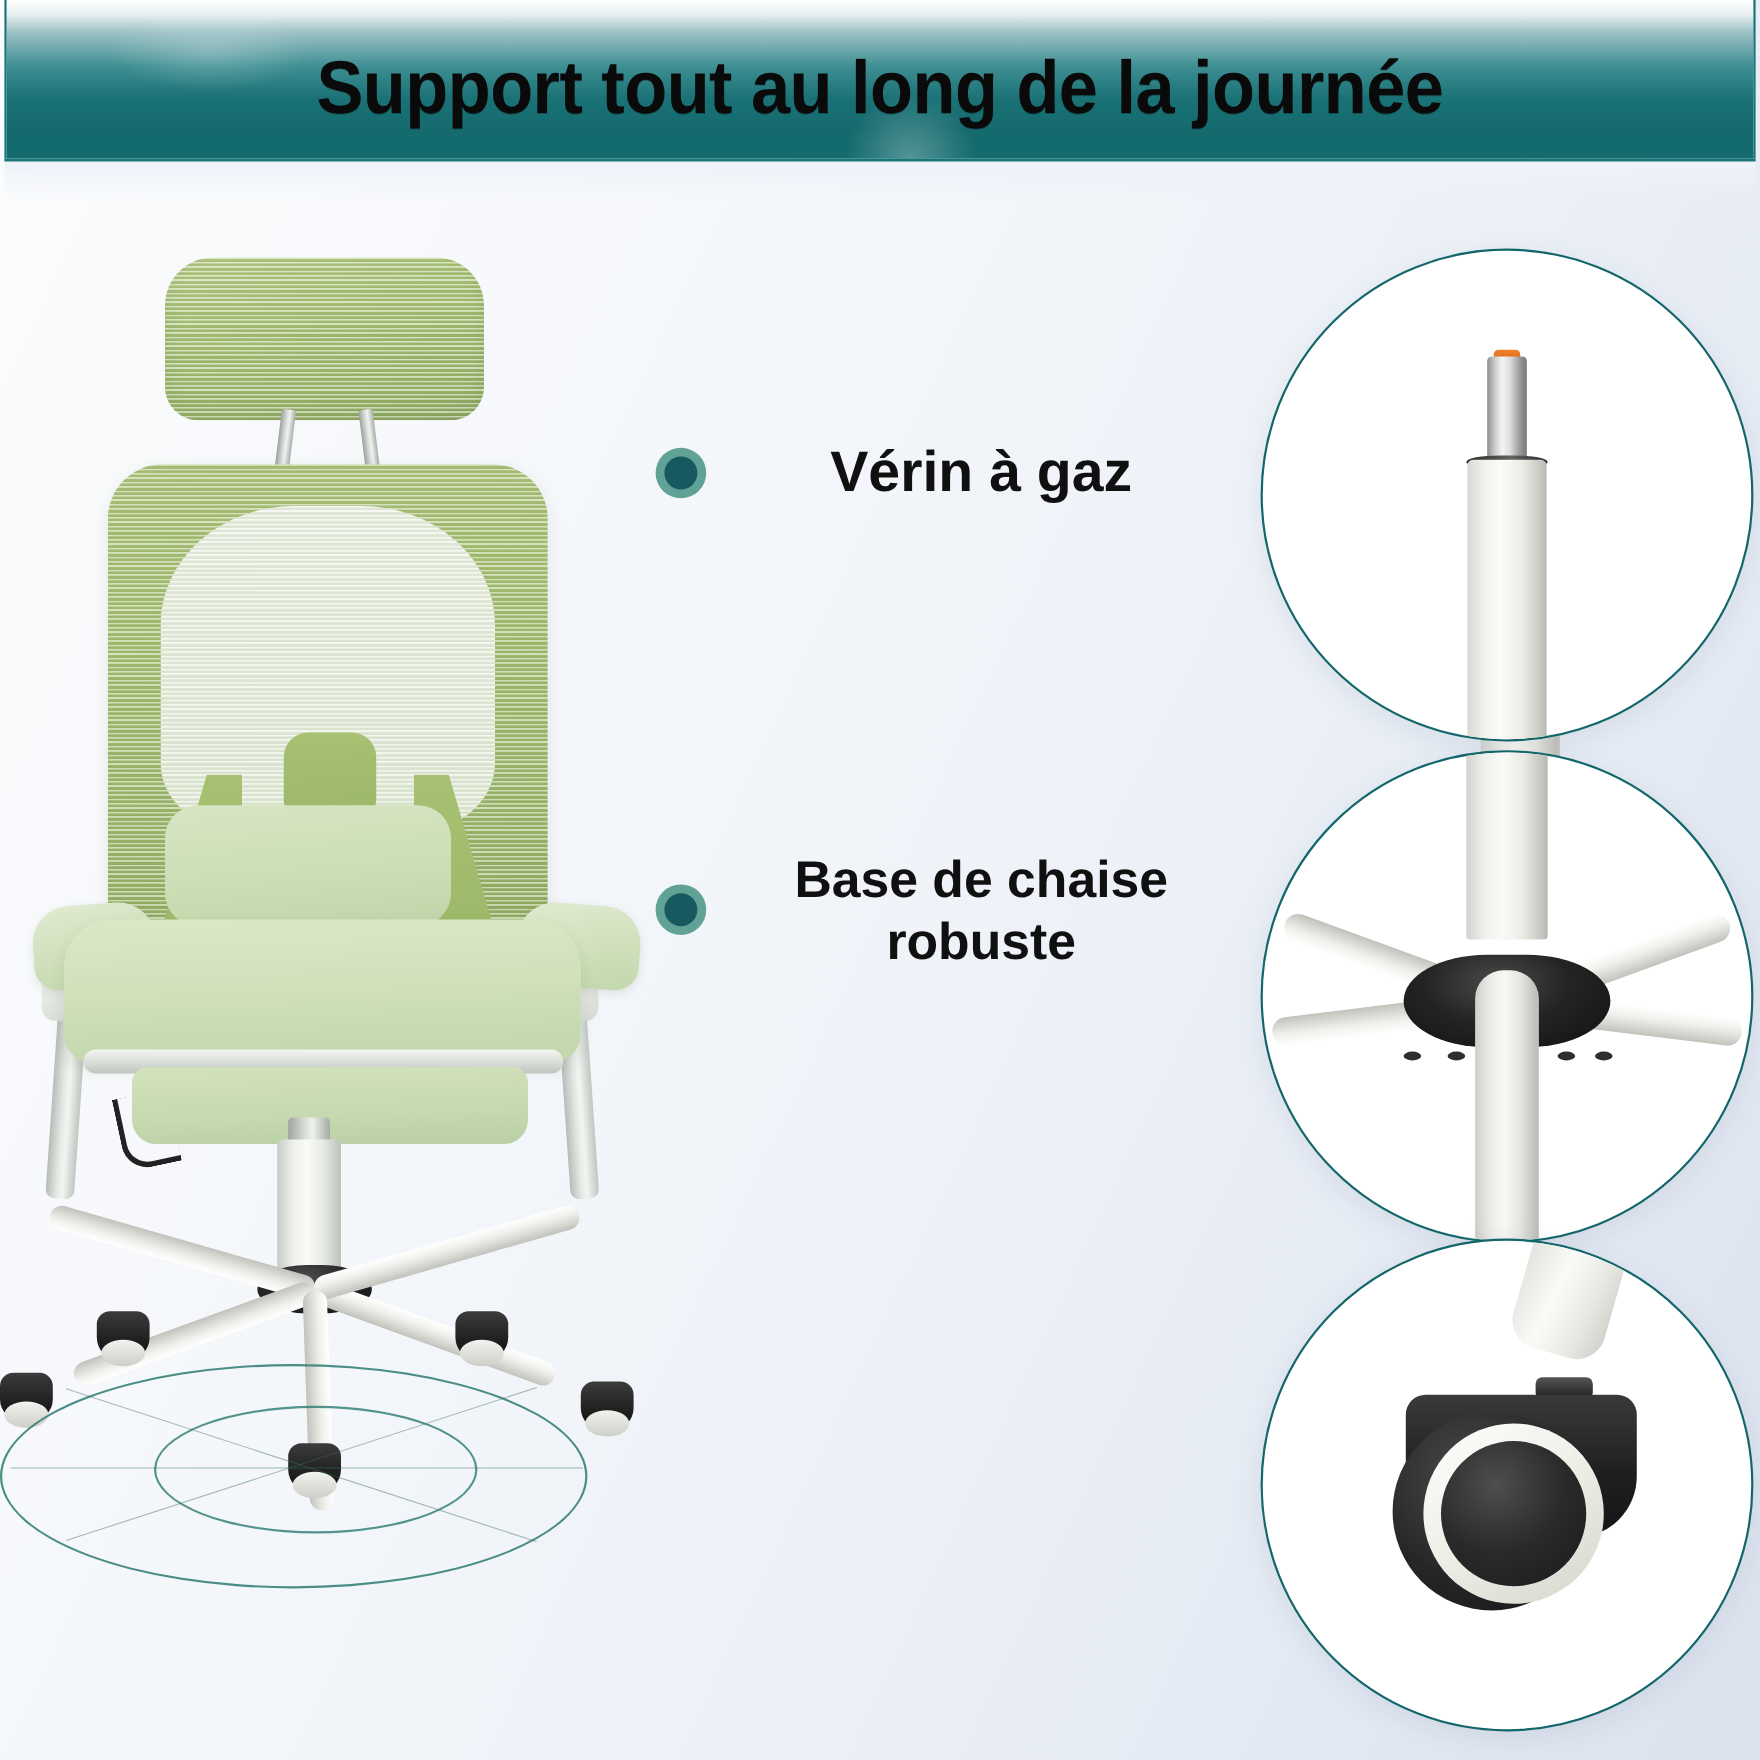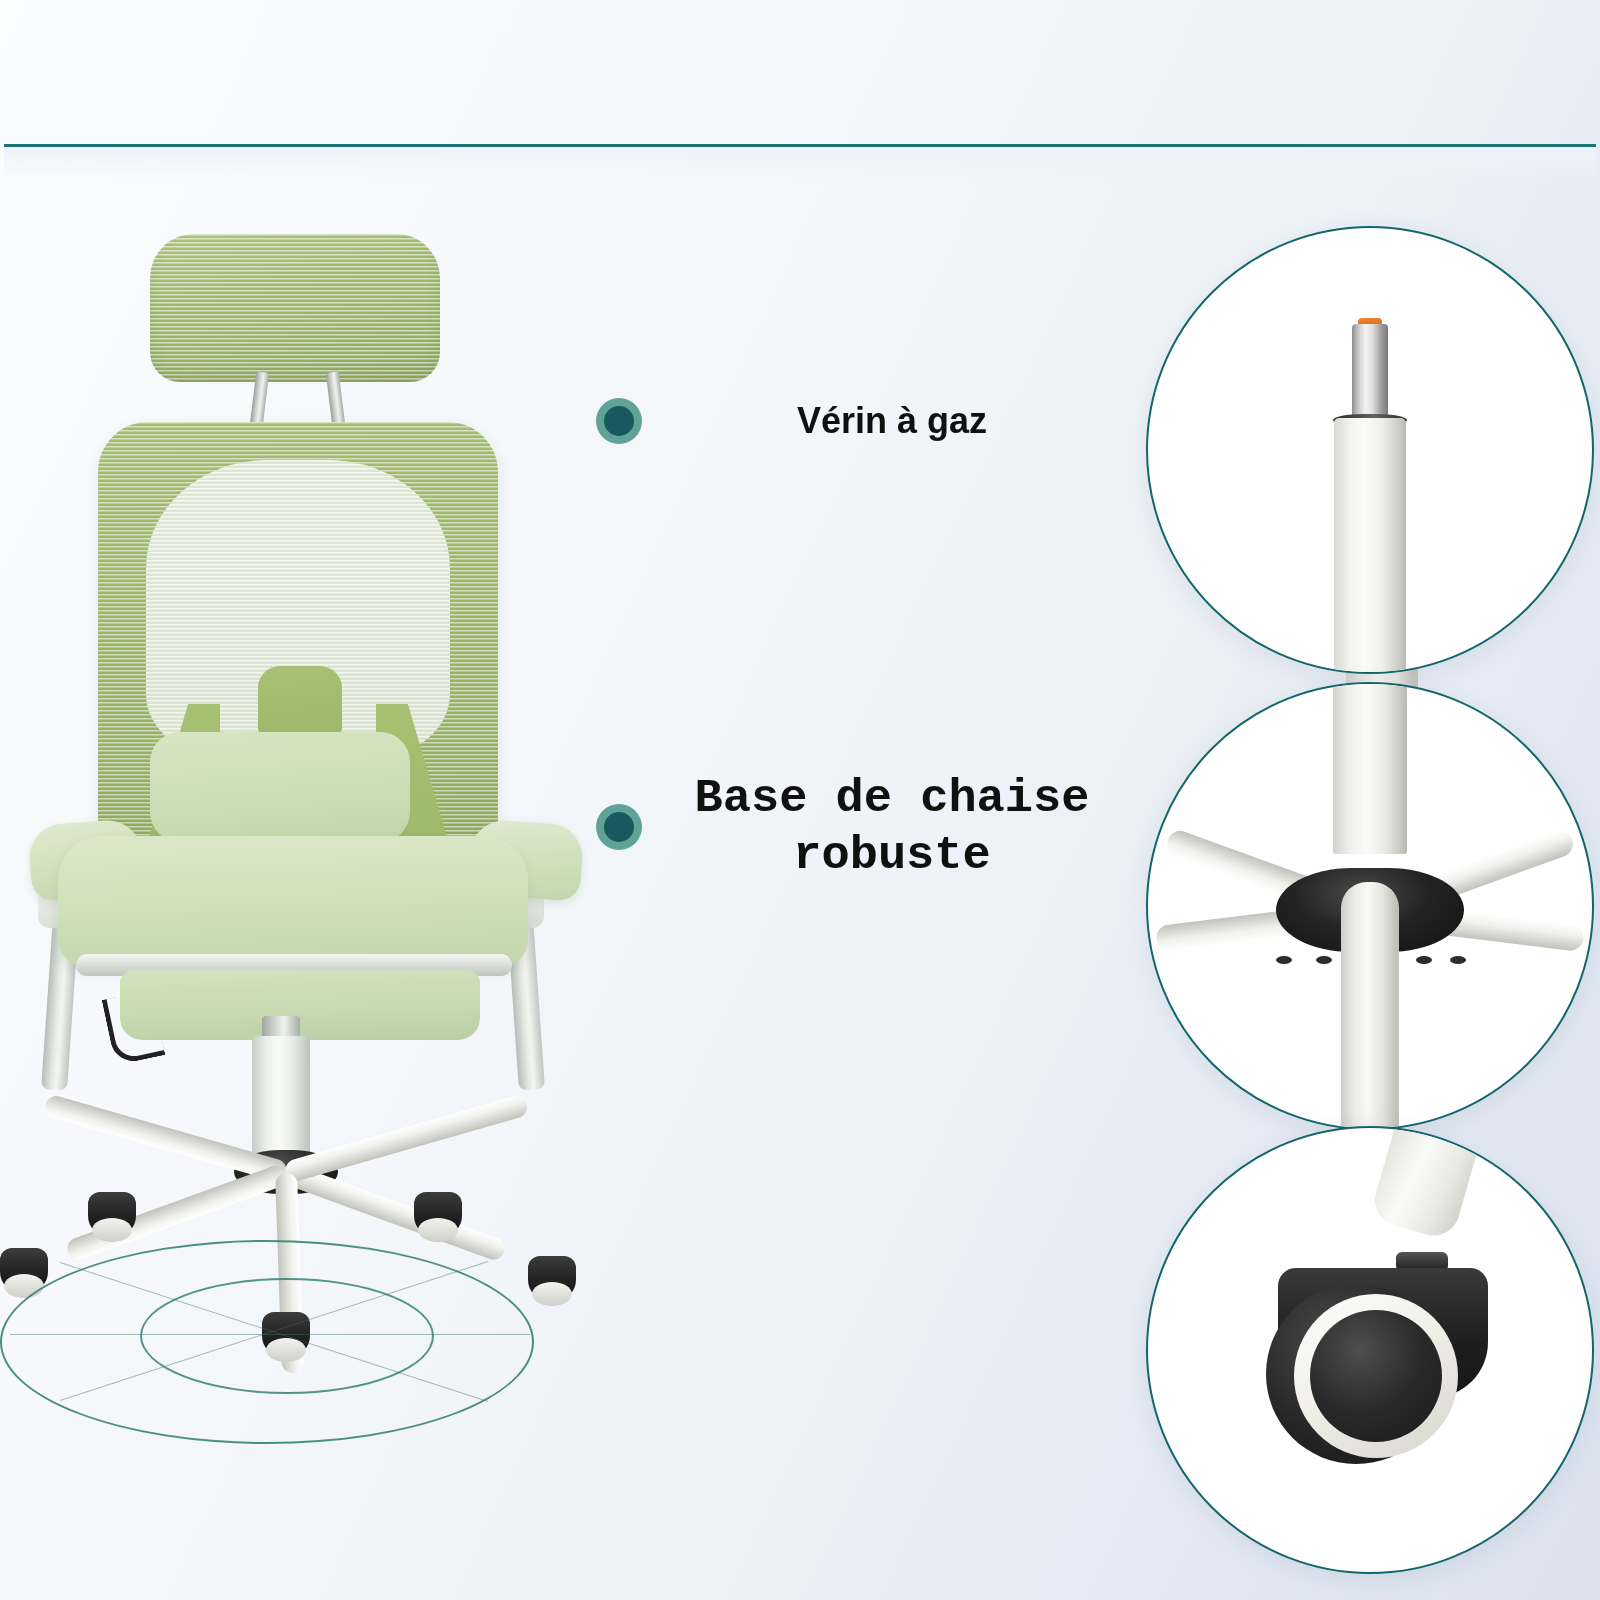--- a/index.html
+++ b/index.html
@@ -54,21 +54,21 @@
 
   
   .features{
     position:absolute;left:596px;top:150px;width:540px;height:1450px;
   }
   .feature{
     position:absolute;left:0;width:540px;
     display:flex;align-items:center;
   }
   .feature.f1{top:248px;}
-  .feature.f2{top:620px;font-family:Liberation Mono, monospace;}
+  .feature.f2{top:620px;}
   .feature.f3{top:1030px;}
 
   .bullet{
     position:relative;flex:0 0 auto;
     width:46px;height:46px;border-radius:50%;
     background:#60a396;
     box-shadow:0 0 0 0 rgba(0,0,0,0);
     margin-right:10px;
   }
   .bullet::after{
@@ -76,21 +76,21 @@
     width:30px;height:30px;border-radius:50%;
     background:#17595f;
   }
   .feature-label{
     flex:1 1 auto;text-align:center;
     font-size:47px;font-weight:bold;color:#101010;
     line-height:1.22;
     padding-right:4px;
     white-space:pre-line;
   }
-  .feature.f1 .feature-label{font-size:36px;}
+  .feature.f1 .feature-label{font-size:52px;}
 
   
   .detail-circle{
     position:absolute;border-radius:50%;
     border:2px solid #13666a;
     background:#ffffff;
     box-shadow:0 6px 26px rgba(60,80,110,.10);
     overflow:hidden;
   }
   .dc1{left:1146px;top:226px;width:444px;height:444px;}
@@ -326,20 +326,25 @@
   }
   .floor-spoke{
     position:absolute;height:1px;background:rgba(60,110,100,.45);transform-origin:0 50%;
   }
 </style>
 </head>
 <body>
 
 <div class="page">
 
+  <div class="banner">
+    <div class="sheen"></div>
+    <div class="sheen2"></div>
+    <div class="banner-title">Support tout au long de la journée</div>
+  </div>
   <div class="banner-bottom-line"></div>
   <div class="banner-underglow"></div>
 
   <div class="chair">
 
     <div class="headrest"></div>
     <div class="hr-post p1"></div>
     <div class="hr-post p2"></div>
 
     <div class="backrest">

